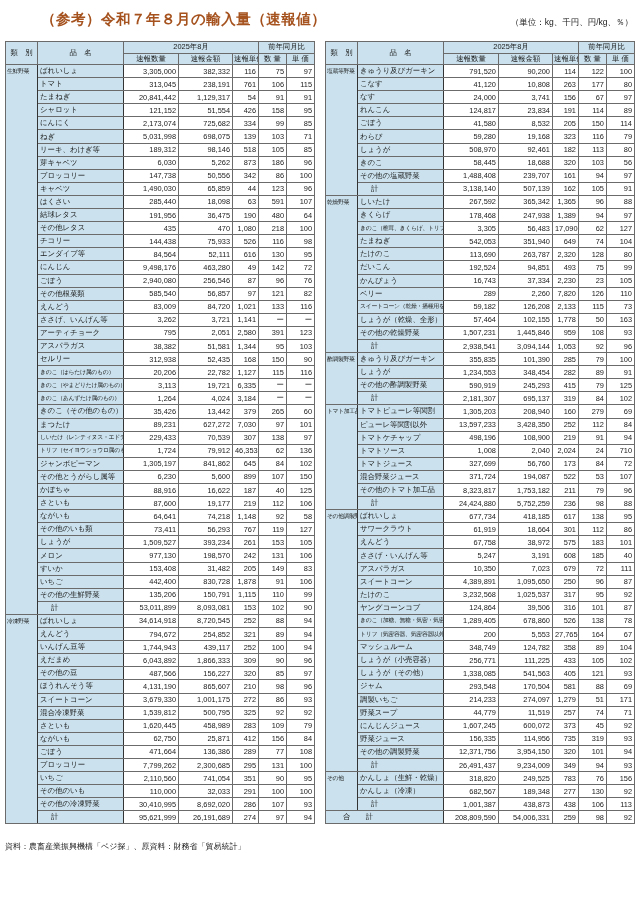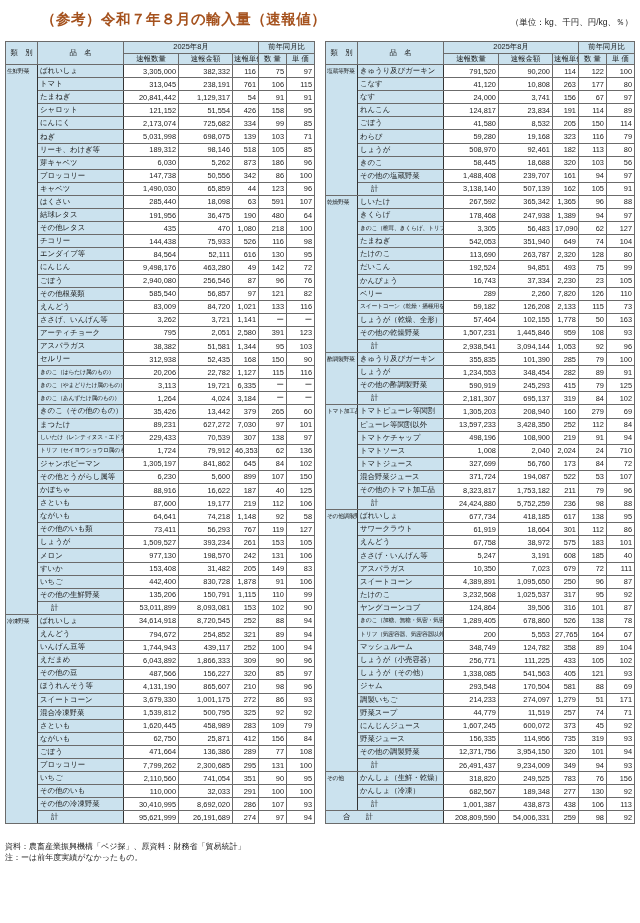--- a/index.html
+++ b/index.html
@@ -1035,14 +1035,13 @@
           <td class="num">98</td>
           <td class="num">92</td>
         </tr>
       </tbody>
   </table>
 
 </div>
 
 <div class="footnotes">
   <div>資料：農畜産業振興機構「ベジ探」、原資料：財務省「貿易統計」</div>
-  <div>注：ーは前年度実績がなかったもの。</div>
 </div>
 
 </body></html>

